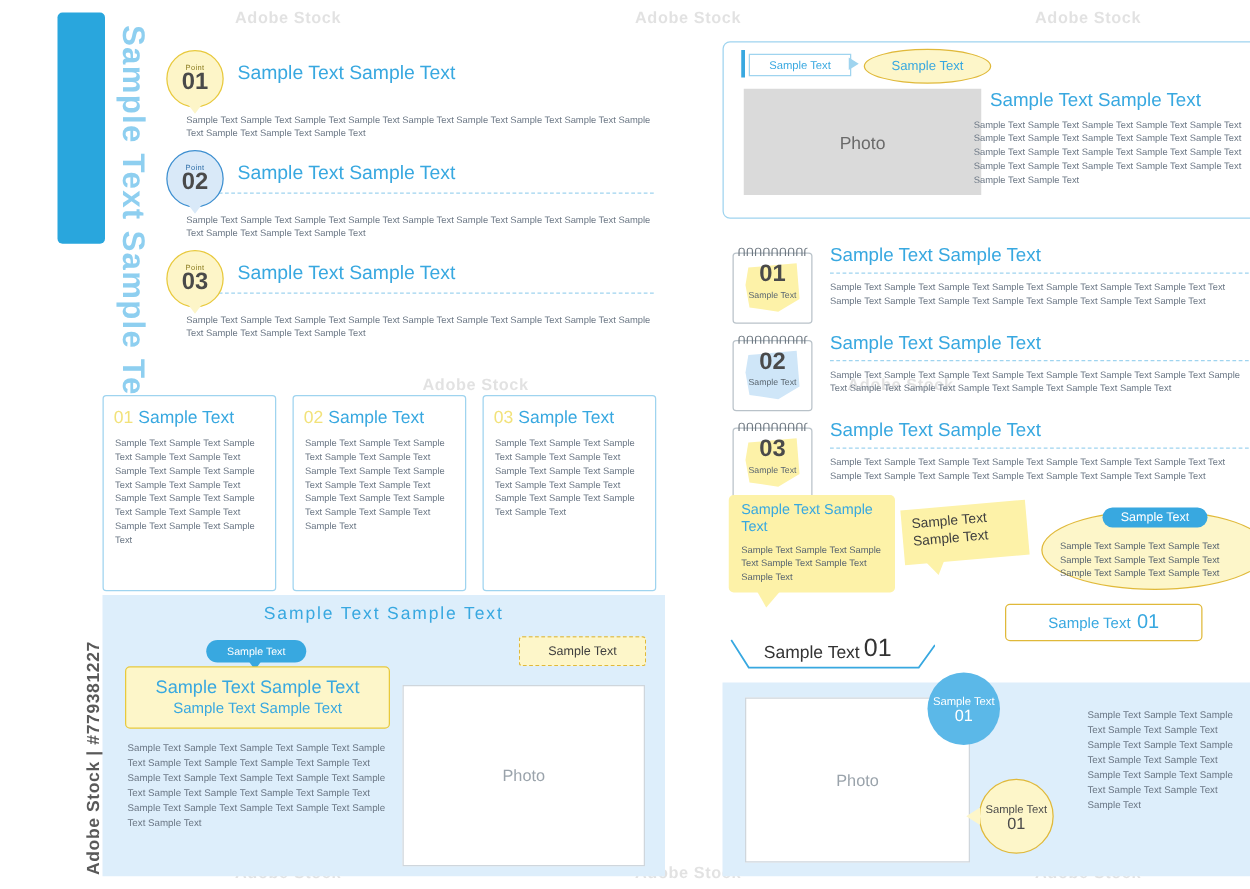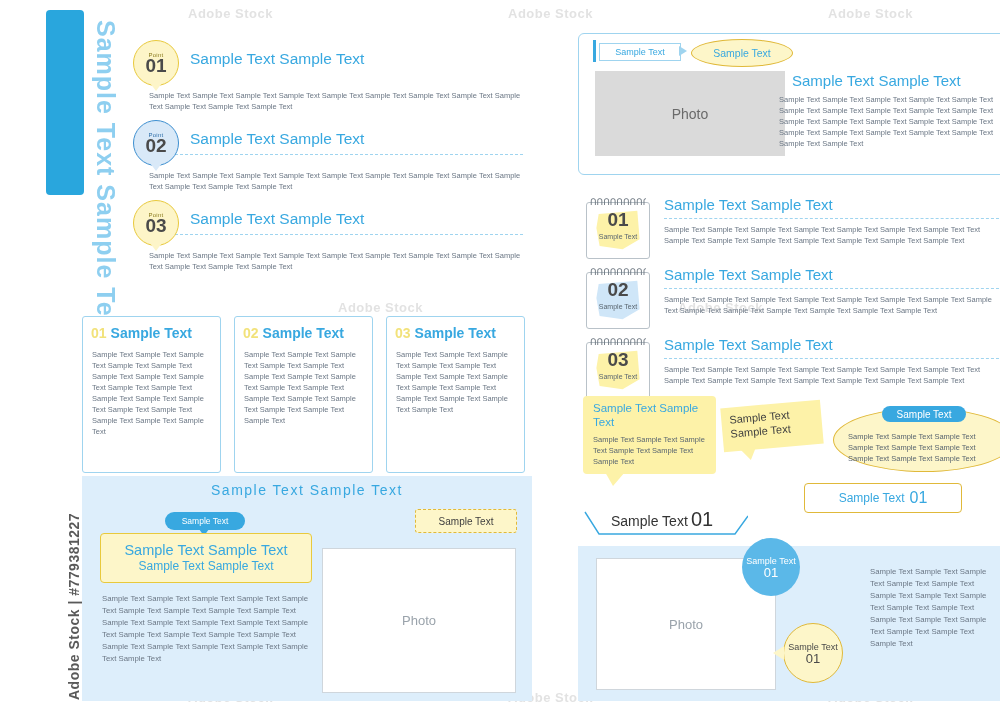--- a/index.html
+++ b/index.html
@@ -64,21 +64,21 @@
   .badge.b2 .tail{border-top-color:#d9e9f8;}
   .point-title{position:absolute;left:57px;top:10px;font-size:15.5px;}
   .point-body{position:absolute;left:16px;top:50px;width:372px;}
   .dashline{position:absolute;left:12px;width:378px;border-top:1px dashed #9fd4ef;}
 
   
   .col{
     position:absolute;top:316px;width:137px;height:155px;
     border:1px solid #9fd4ef;border-radius:3px;background:#fff;
   }
-  .col h4{margin:0;position:absolute;left:8px;top:8px;font-size:14px;font-weight:bold;}
+  .col h4{margin:0;position:absolute;left:8px;top:8px;font-size:14px;font-weight:normal;}
   .col h4 .num{color:#f2e27a;margin-right:4px;}
   .col .cb{position:absolute;left:9px;top:32px;width:120px;}
 
   
   .bpanel{
     position:absolute;left:44px;top:476px;width:450px;height:225px;
     background:#ddeefb;
   }
   .bpanel-title{
     position:absolute;left:0;top:6px;width:450px;text-align:center;

